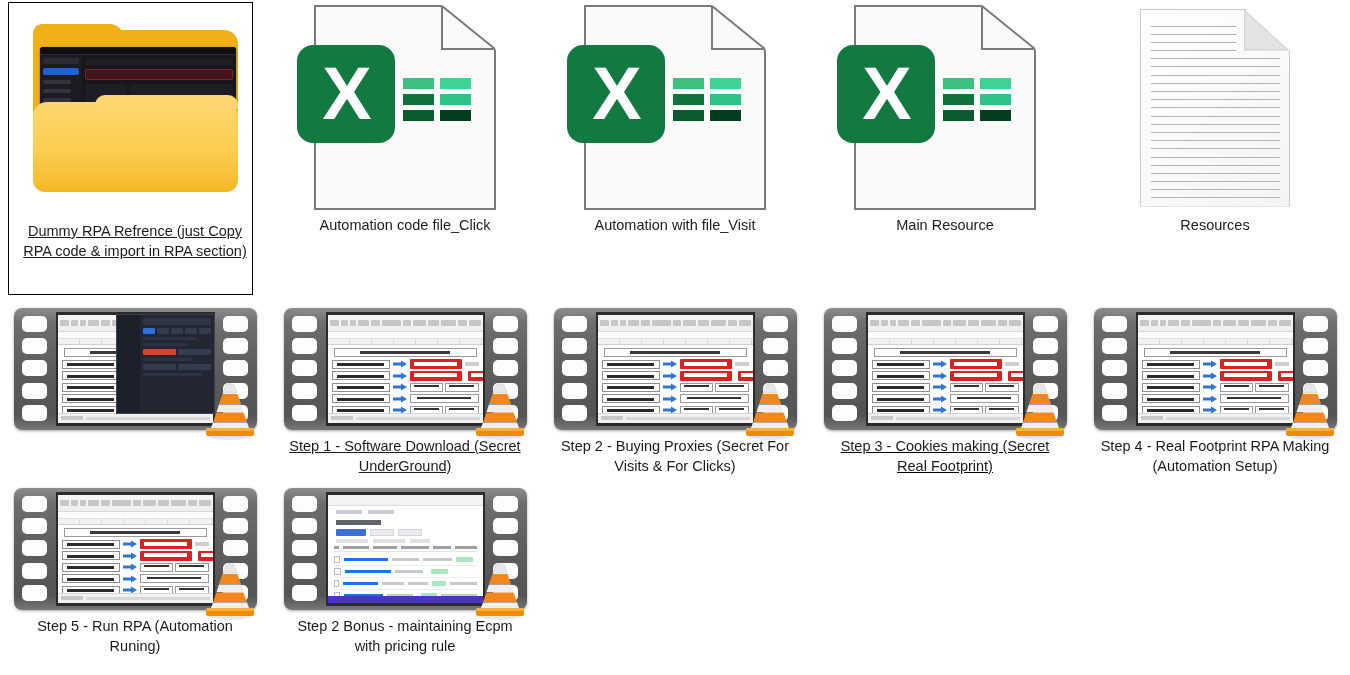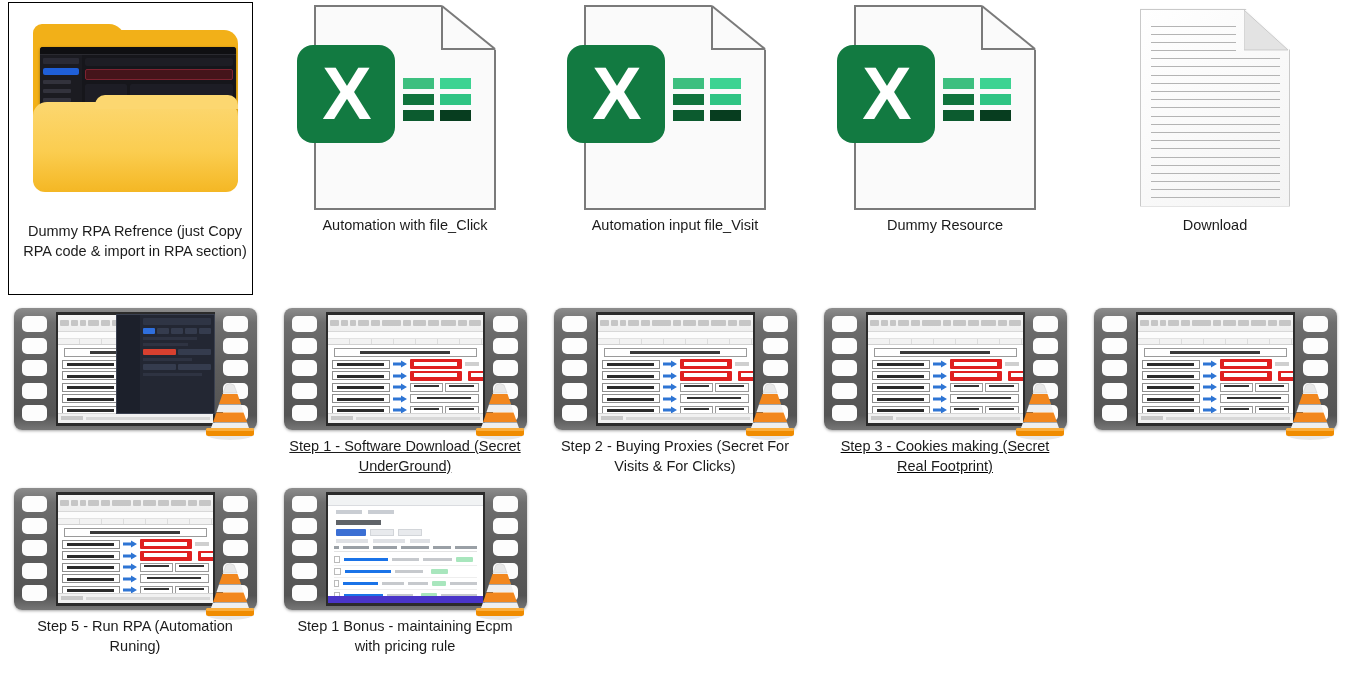--- a/index.html
+++ b/index.html
@@ -517,21 +517,21 @@
                     <path d="M20 4 L14 5 L19 10 Z" fill="#d33"></path>
                   </svg>
                 </div>
               </div>
             </div>
           </div>
         </div>
         <div class="folder-front"></div>
       </div>
     </div>
-    <div class="label label-narrow" style="position:relative; top:6px;">Dummy RPA Refrence (just Copy RPA code &amp; import in RPA section)</div>
+    <div class="label label-narrow" style="position:relative; top:6px;text-decoration:underline;">Dummy RPA Refrence (just Copy RPA code &amp; import in RPA section)</div>
   </div>
 
   <div class="cell" style="left:270px; top:0px;">
     <div class="icon-area">
       <div class="filedoc">
         <div class="page"></div>
         <svg class="fold" viewBox="0 0 55 46">
           <path d="M1 1 L54 45 L54 45 L1 45 Z" fill="#fafafa" stroke="none"></path>
           <path d="M1 1 L54 44" stroke="#7a7a7a" stroke-width="2" fill="none"></path>
           <path d="M1 1 L1 44 L54 44" stroke="#7a7a7a" stroke-width="2" fill="none"></path>
@@ -548,21 +548,21 @@
               <div class="xl-bar" style="background:#10733C"></div>
               <div class="xl-bar" style="background:#2FC483"></div>
             </div>
           <div class="xl-row">
               <div class="xl-bar" style="background:#0C5B2F"></div>
               <div class="xl-bar" style="background:#073D1F"></div>
             </div>
         </div>
       </div>
     </div>
-    <div class="label">Automation with file_Click</div>
+    <div class="label">Automation code file_Click</div>
   </div>
 
   <div class="cell" style="left:540px; top:0px;">
     <div class="icon-area">
       <div class="filedoc">
         <div class="page"></div>
         <svg class="fold" viewBox="0 0 55 46">
           <path d="M1 1 L54 45 L54 45 L1 45 Z" fill="#fafafa"></path>
           <path d="M1 1 L54 44" stroke="#7a7a7a" stroke-width="2" fill="none"></path>
           <path d="M1 1 L1 44 L54 44" stroke="#7a7a7a" stroke-width="2" fill="none"></path>
@@ -579,21 +579,21 @@
               <div class="xl-bar" style="background:#10733C"></div>
               <div class="xl-bar" style="background:#2FC483"></div>
             </div>
           <div class="xl-row">
               <div class="xl-bar" style="background:#0C5B2F"></div>
               <div class="xl-bar" style="background:#073D1F"></div>
             </div>
         </div>
       </div>
     </div>
-    <div class="label">Automation input file_Visit</div>
+    <div class="label">Automation with file_Visit</div>
   </div>
 
   <div class="cell" style="left:810px; top:0px;">
     <div class="icon-area">
       <div class="filedoc">
         <div class="page"></div>
         <svg class="fold" viewBox="0 0 55 46">
           <path d="M1 1 L54 45 L54 45 L1 45 Z" fill="#fafafa"></path>
           <path d="M1 1 L54 44" stroke="#7a7a7a" stroke-width="2" fill="none"></path>
           <path d="M1 1 L1 44 L54 44" stroke="#7a7a7a" stroke-width="2" fill="none"></path>
@@ -610,21 +610,21 @@
               <div class="xl-bar" style="background:#10733C"></div>
               <div class="xl-bar" style="background:#2FC483"></div>
             </div>
           <div class="xl-row">
               <div class="xl-bar" style="background:#0C5B2F"></div>
               <div class="xl-bar" style="background:#073D1F"></div>
             </div>
         </div>
       </div>
     </div>
-    <div class="label">Dummy Resource</div>
+    <div class="label">Main Resource</div>
   </div>
 
   <div class="cell" style="left:1080px; top:0px;">
     <div class="icon-area">
       <div class="textdoc">
         <div class="td-lines">
           <div class="td-line short"></div>
             <div class="td-line short"></div>
           <div class="td-line short"></div>
             <div class="td-line short"></div>
@@ -646,21 +646,21 @@
           <div class="td-line"></div>
             <div class="td-line"></div>
             <div class="td-line"></div>
         </div>
         <svg class="td-fold" viewBox="0 0 45 42">
           <path d="M0 0 L45 41 L0 41 Z" fill="#ffffff"></path>
           <path d="M0 0 L44 40 L0 40 Z" fill="#e3e3e3" stroke="#c9c9c9" stroke-width="1"></path>
         </svg>
       </div>
     </div>
-    <div class="label">Download</div>
+    <div class="label">Resources</div>
   </div>
 
   <div class="cell videocell" style="left:0px; top:300px;">
   <div class="icon-area" style="height:140px">
     <div class="videothumb">
       <div class="film"></div>
       <div class="holes left">
         <span class="hole"></span>
             <span class="hole"></span>
             <span class="hole"></span>
@@ -1406,20 +1406,21 @@
   <path d="M27 6 Q31 3 35 6 L38 14 L24 14 Z" fill="#E8E8E8" stroke="#cfcfcf" stroke-width="0.6"></path>
   <path d="M23.5 15 L38.5 15 L42 25 L20 25 Z" fill="#F2871E"></path>
   <path d="M20 25.5 L42 25.5 L44.5 33 L17.5 33 Z" fill="#EFEFEF"></path>
   <path d="M17.5 33.5 L44.5 33.5 L48 43 L14 43 Z" fill="#F2871E"></path>
   <path d="M14 43.5 L48 43.5 L50 49 L12 49 Z" fill="#EFEFEF"></path>
   <rect x="7" y="49" width="48" height="8" rx="2.5" fill="#F08C00"></rect>
   <rect x="7" y="49" width="48" height="3" rx="1.5" fill="#FBAE3C"></rect>
 </svg>
     </div>
   </div>
+  <div class="label" style="position:relative; top:-4px;">Step 4 - Real Footprint RPA Making (Automation Setup)</div>
     </div>
 
   <div class="cell videocell" style="left:0px; top:480px;">
   <div class="icon-area" style="height:140px">
     <div class="videothumb">
       <div class="film"></div>
       <div class="holes left">
         <span class="hole"></span>
             <span class="hole"></span>
             <span class="hole"></span>
@@ -1656,16 +1657,16 @@
   <path d="M27 6 Q31 3 35 6 L38 14 L24 14 Z" fill="#E8E8E8" stroke="#cfcfcf" stroke-width="0.6"></path>
   <path d="M23.5 15 L38.5 15 L42 25 L20 25 Z" fill="#F2871E"></path>
   <path d="M20 25.5 L42 25.5 L44.5 33 L17.5 33 Z" fill="#EFEFEF"></path>
   <path d="M17.5 33.5 L44.5 33.5 L48 43 L14 43 Z" fill="#F2871E"></path>
   <path d="M14 43.5 L48 43.5 L50 49 L12 49 Z" fill="#EFEFEF"></path>
   <rect x="7" y="49" width="48" height="8" rx="2.5" fill="#F08C00"></rect>
   <rect x="7" y="49" width="48" height="3" rx="1.5" fill="#FBAE3C"></rect>
 </svg>
     </div>
   </div>
-  <div class="label" style="position:relative; top:-4px;">Step 1 Bonus - maintaining Ecpm with pricing rule</div>
+  <div class="label" style="position:relative; top:-4px;">Step 2 Bonus - maintaining Ecpm with pricing rule</div>
     </div>
 
 </div>
 
 </body></html>

